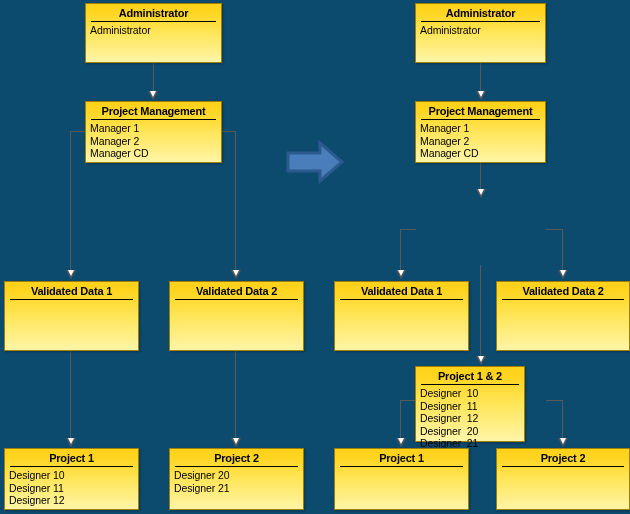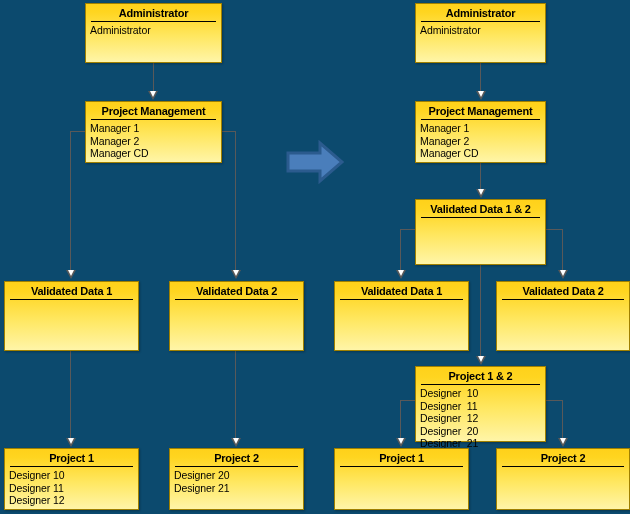--- a/index.html
+++ b/index.html
@@ -180,25 +180,20 @@
     <div class="node-body">
       <div class="attr">Manager 1</div>
       <div class="attr">Manager 2</div>
       <div class="attr">Manager CD</div>
     </div>
   </div>
 
   <div class="conn v" style="left:480px; top:163px; height:27px;"></div>
   <div class="arrowhead" style="left:476px; top:189px;"></div>
 
-  <div class="node" style="left:415px; top:199px; width:131px; height:66px;">
-    <div class="node-title">Validated Data 1 &amp; 2</div>
-    <div class="node-sep"></div>
-    <div class="node-body"></div>
-  </div>
 
   <div class="conn h" style="left:400px; top:229px; width:16px;"></div>
   <div class="conn v" style="left:400px; top:229px; height:42px;"></div>
   <div class="arrowhead" style="left:396px; top:270px;"></div>
 
   <div class="conn h" style="left:546px; top:229px; width:17px;"></div>
   <div class="conn v" style="left:562px; top:229px; height:42px;"></div>
   <div class="arrowhead" style="left:558px; top:270px;"></div>
 
   <div class="conn v" style="left:480px; top:265px; height:92px;"></div>
@@ -209,21 +204,21 @@
     <div class="node-sep"></div>
     <div class="node-body"></div>
   </div>
 
   <div class="node" style="left:496px; top:281px; width:134px; height:70px;">
     <div class="node-title">Validated Data 2</div>
     <div class="node-sep"></div>
     <div class="node-body"></div>
   </div>
 
-  <div class="node" style="left:415px; top:366px; width:131px; height:76px;">
+  <div class="node" style="left:415px; top:366px; width:110px; height:76px;">
     <div class="node-title">Project 1 &amp; 2</div>
     <div class="node-sep"></div>
     <div class="node-body">
       <div class="attr">Designer  10</div>
       <div class="attr">Designer  11</div>
       <div class="attr">Designer  12</div>
       <div class="attr">Designer  20</div>
       <div class="attr">Designer  21</div>
     </div>
   </div>

